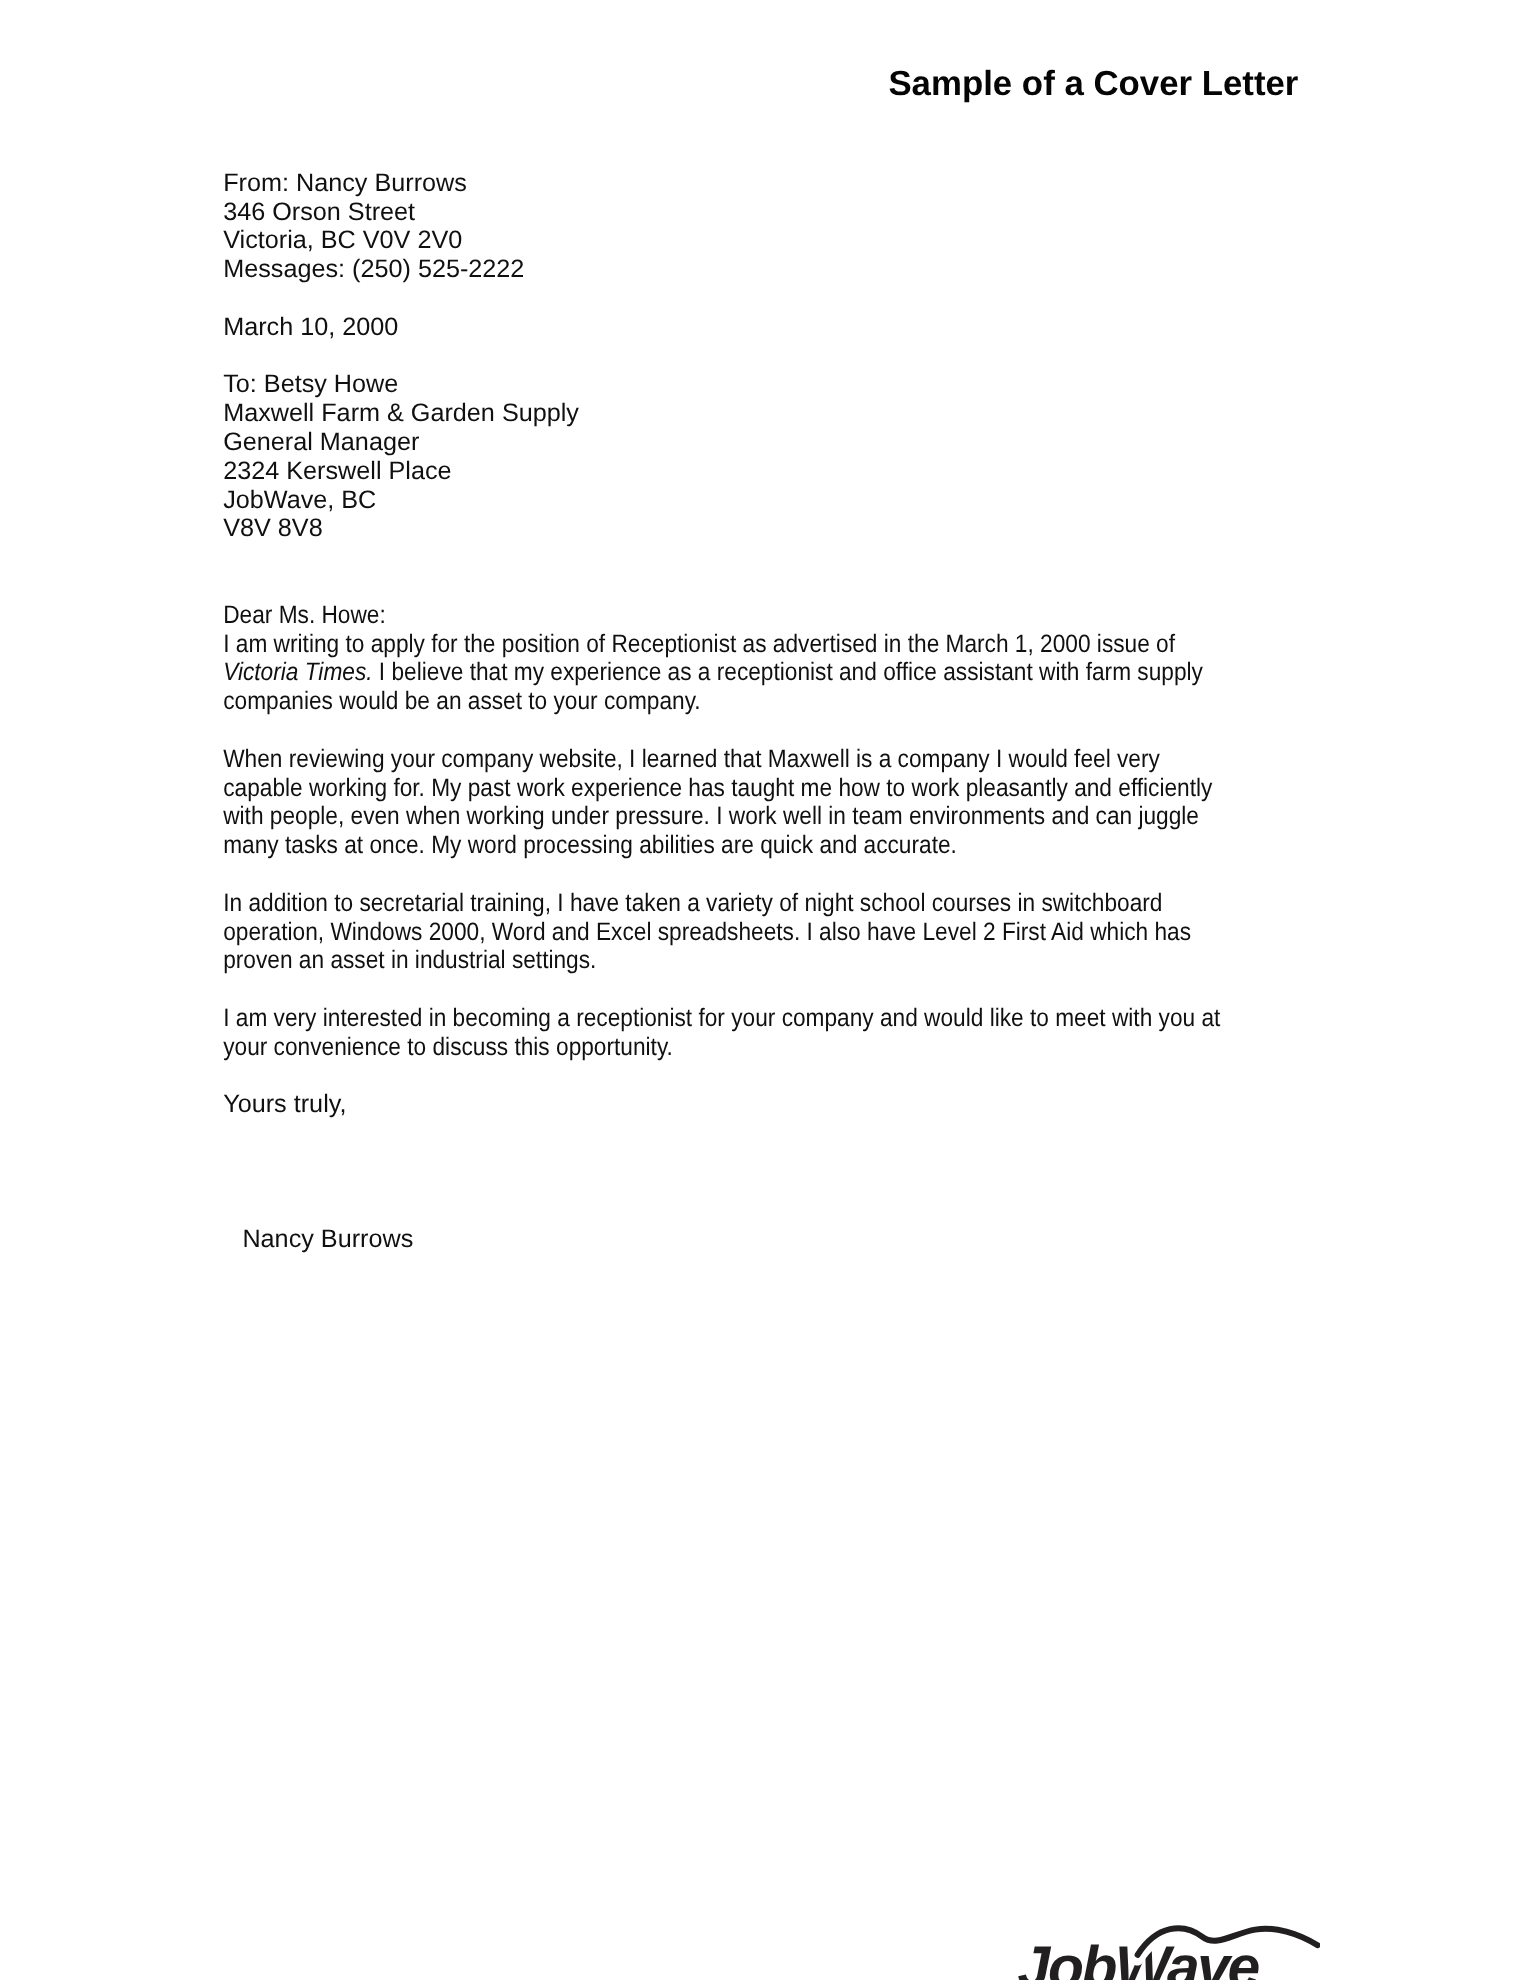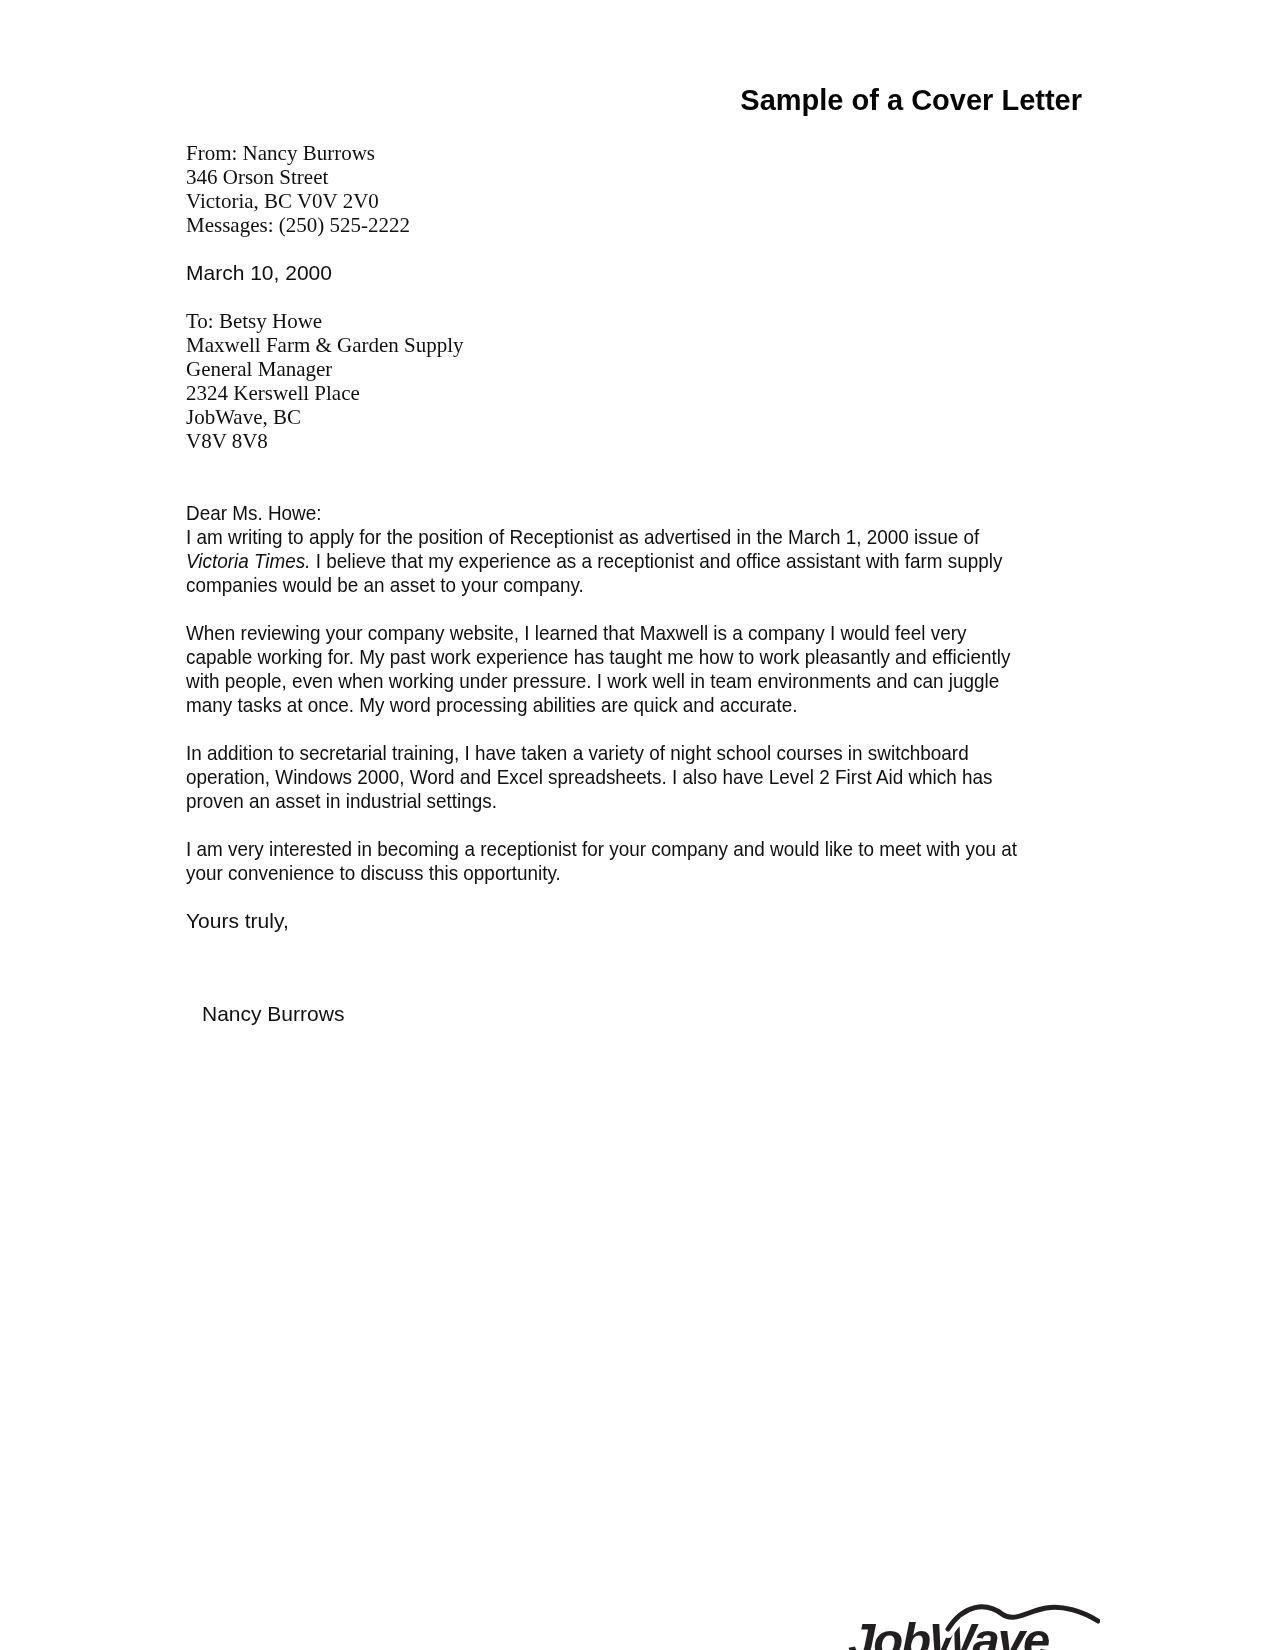--- a/index.html
+++ b/index.html
@@ -8,49 +8,49 @@
     width: 1275px;
     height: 1650px;
     margin: 0 auto;
     background: #ffffff;
     font-family: "Liberation Sans", sans-serif;
     color: #101010;
     overflow: hidden;
   }
   .doc-title {
     position: absolute;
-    top: 84px;
+    top: 54px;
     left: 186px;
     width: 896px;
     text-align: right;
     font-size: 29px;
     font-weight: bold;
     color: #050505;
   }
   .letter {
     position: absolute;
     left: 186px;
     top: 141px;
     width: 960px;
     font-size: 21px;
     line-height: 24px;
   }
-  .addr-line { white-space: pre; font-family: Liberation Serif, serif; }
+  .addr-line { white-space: pre; }
   .sender-block { margin: 0 0 24px 0; }
   .date-line { margin: 0 0 24px 0; }
   .recipient-block { margin: 0 0 48px 0; }
   .condensed {
     width: 944px;
     transform: scaleX(0.9);
     transform-origin: 0 0;
     letter-spacing: 0px;
   }
   .salutation { margin: 0; }
   .para { margin: 0 0 24px 0; }
-  .closing { margin: 0 0 69px 0; }
+  .closing { margin: 0 0 88px 0; }
   .signature { margin: 16px; }
   .italic { font-style: italic; }
 
   .logo {
     position: absolute;
     left: 848px;
     top: 1596px;
     width: 252px;
     height: 76px;
   }

